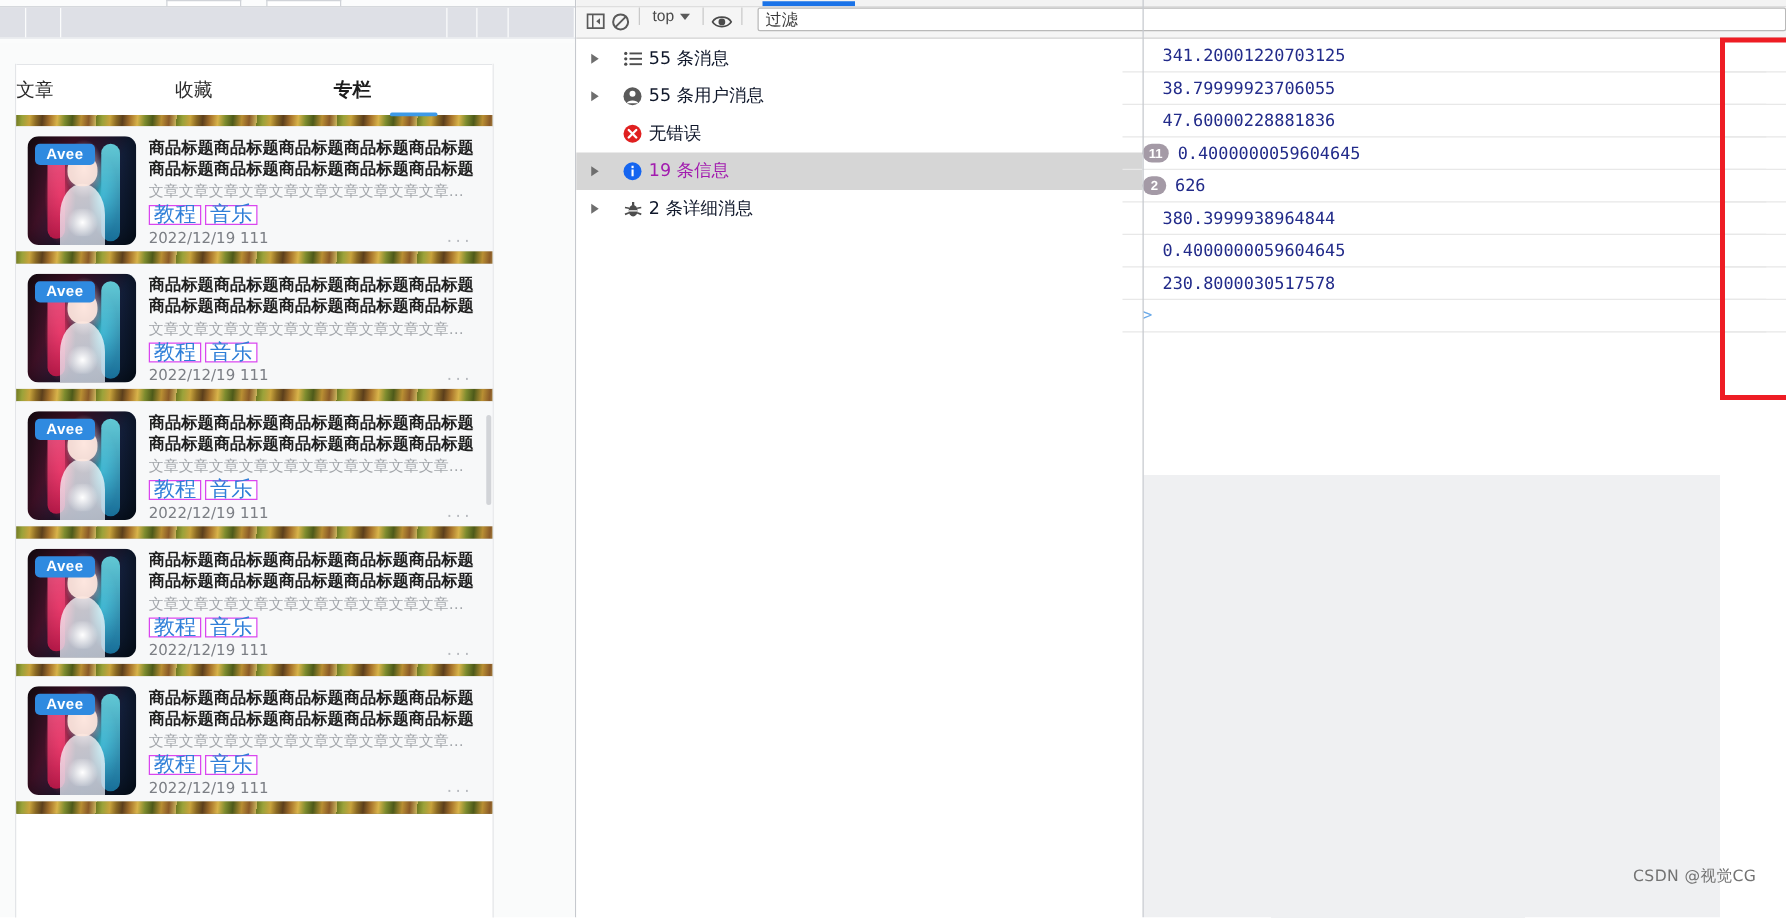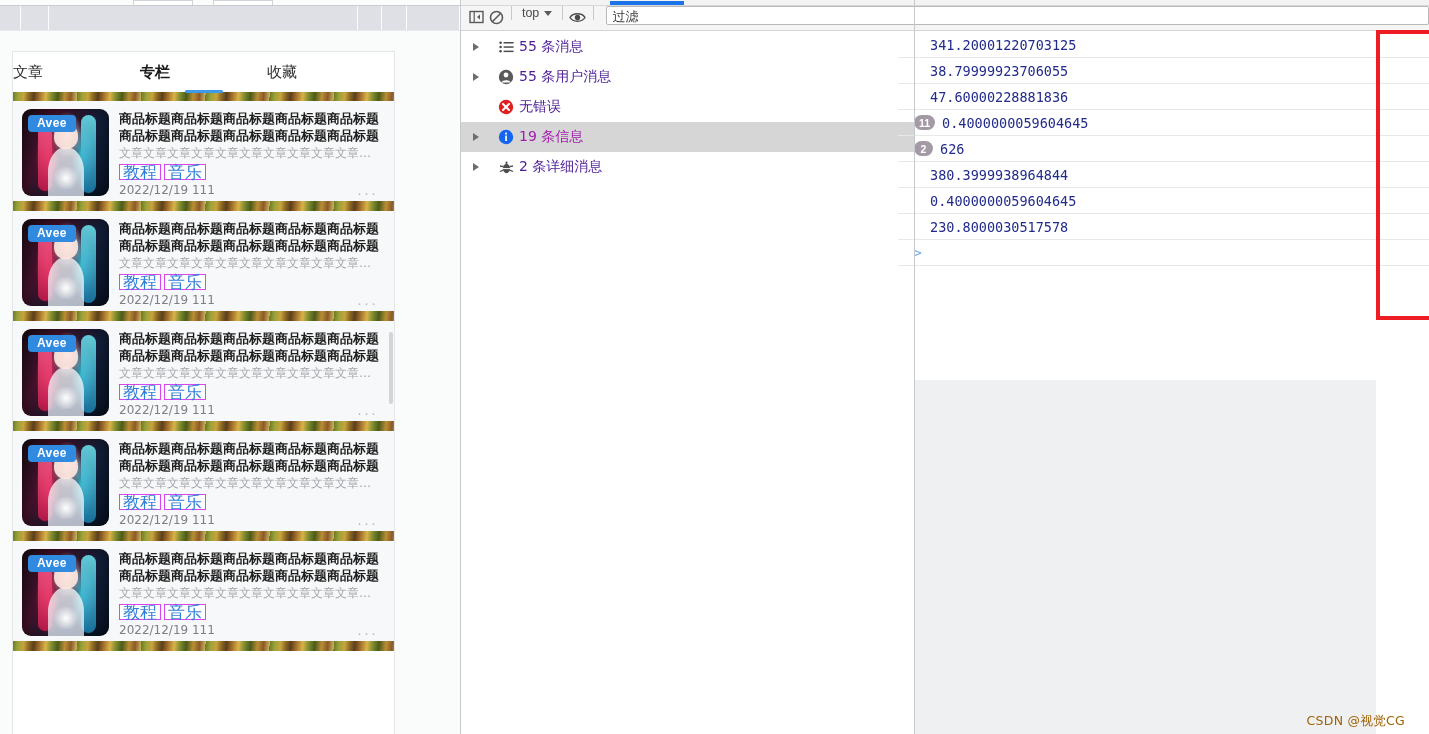--- a/index.html
+++ b/index.html
@@ -151,21 +151,21 @@
     margin-left: 8px; width: 1090px; height: 19px; background:#fff;
     border: 1px solid #b9b9b9; border-radius: 2px;
     font-size: 13px; color:#3b3b3b; line-height: 19px; padding-left:5px;
     font-family: "DejaVu Sans", sans-serif;
   }
 
   
   .dt-tree { position:absolute; left:0; top:32px; width:453px; }
   .tree-row {
     height: 30px; display:flex; align-items:center; padding-left: 12px;
-    font-size: 14px; color: #4c1d95; font-family: "DejaVu Sans", sans-serif;
+    font-size: 14px; color: #0f172a; font-family: "DejaVu Sans", sans-serif;
   }
   .tree-row.sel { background: #d6d6d6; color:#a21caf; }
   .tw { width: 20px; display:flex; align-items:center; }
   .tw .arrow { width:0;height:0;border-top:4.5px solid transparent;border-bottom:4.5px solid transparent;border-left:6px solid #6e6e6e;}
   .ticon { width: 26px; display:flex; align-items:center; justify-content:center; }
 
   
   .msg-area { position:absolute; left:437px; top:32px; width:515px; }
   .msg-row {
     height: 26px; border-bottom: 1px solid #e8e8e8;
@@ -191,22 +191,22 @@
   .red-box {
     position:absolute; left:915px; top:30px; width:238px; height:290px;
     border: 4px solid #ee1d24; background: transparent; pointer-events:none;
   }
 
   
   .dt-bottom { position:absolute; left:454px; top:380px; width:461px; height:354px; background:#eff0f2; }
 
   
   .watermark {
-    position:absolute; right: 24px; bottom: 4px;
-    color:#a16207; font-size: 12.5px; font-family: "DejaVu Sans", sans-serif;
+    position:absolute; right: 24px; bottom: 24px;
+    color:#737373; font-size: 12.5px; font-family: "DejaVu Sans", sans-serif;
     letter-spacing:.3px;
   }
 </style>
 </head>
 <body>
 
 <div id="root">
 
   <div class="top-strip-wrap">
     <div class="tiny-tab" style="left:133px; width:60px;"></div>
@@ -219,22 +219,22 @@
     <div class="top-strip" style="left:382px;width:24px;"></div>
     <div class="top-strip" style="left:407px;width:52px;"></div>
     <div class="top-strip-bottomline"></div>
   </div>
 
   <div class="preview-pane">
     <div class="phone">
 
       <div class="tabbar">
         <div class="tab">文章</div>
+        <div class="tab">收藏</div>
         <div class="tab active">专栏</div>
-        <div class="tab">收藏</div>
       </div>
 
       <div class="leaf-strip"></div>
 
       <div class="card">
         <div class="card-row">
           <div class="thumb">
             <div class="hair-l"></div>
             <div class="hair-r"></div>
             <div class="body"></div>

